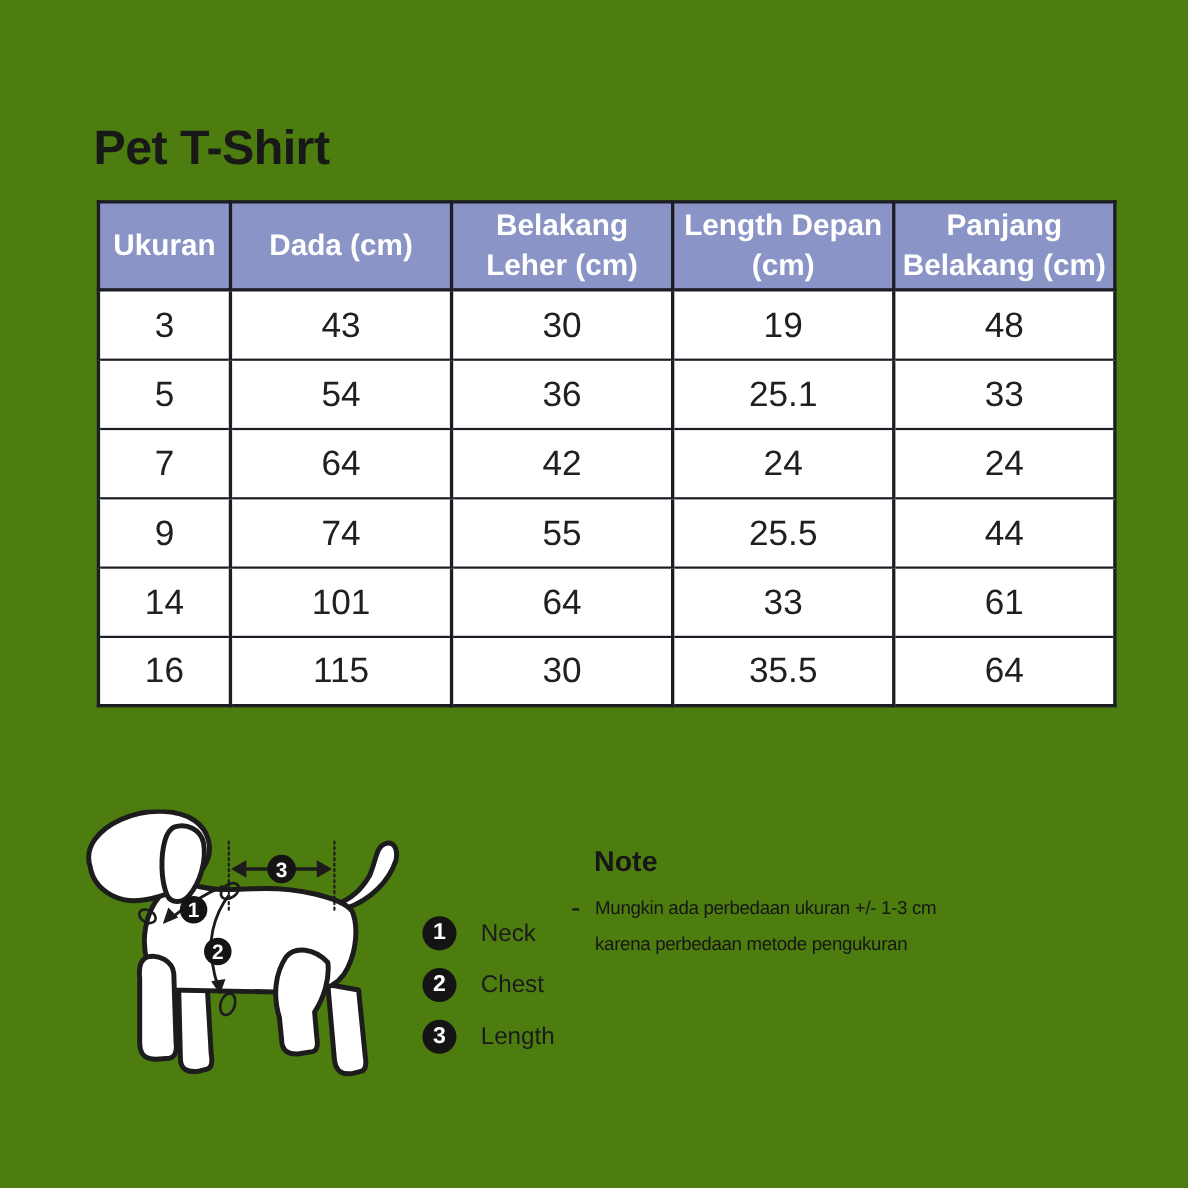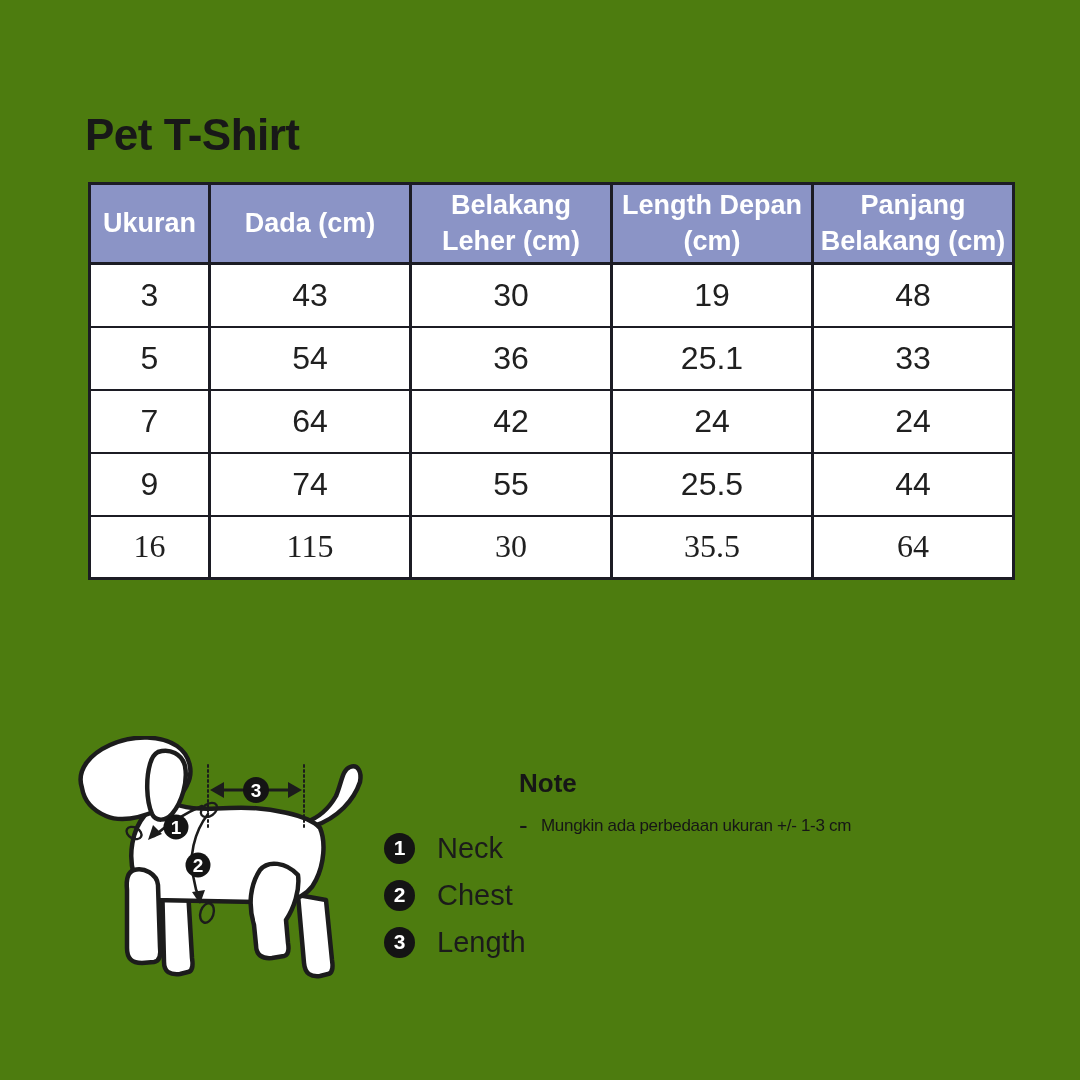--- a/index.html
+++ b/index.html
@@ -26,37 +26,37 @@
     background:var(--header-bg);color:var(--header-text);
     font-size:27px;font-weight:700;line-height:1.3;
     height:80px;text-align:center;vertical-align:middle;
     border:3px solid var(--border);white-space:pre-line;padding:0 4px;
   }
   .size-table td{
     height:63px;font-size:32px;text-align:center;vertical-align:middle;
     border:2px solid var(--border);border-left-width:3px;border-right-width:3px;
     color:#202020;background:#ffffff;padding:0;
   }
-  .size-table tr:last-child td{border-bottom-width:3px;font-family:Liberation Serif, serif;}
+  .size-table tr:last-child td{border-bottom-width:3px;}
   .size-table col.c-size{width:120px;}
   .size-table col.c-val{width:201px;}
 
   .dog-figure{position:absolute;left:68px;top:736px;width:312px;height:266px;}
 
   .legend{position:absolute;left:384px;top:832px;}
   .legend-item{display:flex;align-items:center;margin-bottom:15px;height:32px;}
   .legend-badge{
     width:31px;height:31px;border-radius:50%;background:#141414;color:#ffffff;
     display:flex;align-items:center;justify-content:center;
     font-size:21px;font-weight:700;flex:0 0 31px;
   }
-  .legend-label{margin-left:22px;font-size:29px;color:#1b1b1b;white-space:nowrap;}
+  .legend-label{margin-left:22px;font-size:22px;color:#1b1b1b;white-space:nowrap;}
 
   .note{position:absolute;left:519px;top:768px;width:520px;}
-  .note-title{font-size:26px;font-weight:700;color:#161616;}
+  .note-title{font-size:26px;font-weight:700;color:#161616;margin-left:21px;}
   .note-item{display:flex;margin-top:10px;}
   .note-dash{font-size:26px;line-height:33px;flex:0 0 22px;color:#161616;}
   .note-lines{font-size:17px;line-height:33px;letter-spacing:-0.3px;color:#161616;}
 </style>
 </head>
 <body>
 
 <div class="canvas">
 
   <div class="page-title">Pet T-Shirt</div>
@@ -104,20 +104,27 @@
           <td>24</td>
         </tr>
         <tr>
           <td>9</td>
           <td>74</td>
           <td>55</td>
           <td>25.5</td>
           <td>44</td>
         </tr>
         <tr>
+          <td>14</td>
+          <td>101</td>
+          <td>64</td>
+          <td>33</td>
+          <td>61</td>
+        </tr>
+        <tr>
           <td>16</td>
           <td>115</td>
           <td>30</td>
           <td>35.5</td>
           <td>64</td>
         </tr>
       </tbody>
   </table>
 
   <svg class="dog-figure" viewBox="0 0 312 266" xmlns="http://www.w3.org/2000/svg">
@@ -177,17 +184,18 @@
         <span class="legend-label">Length</span>
       </div>
     </div>
 
   <div class="note">
     <div class="note-title">Note</div>
     <div class="note-item">
       <div class="note-dash">-</div>
       <div class="note-lines">
         <div>Mungkin ada perbedaan ukuran +/- 1-3 cm</div>
+        <div>karena perbedaan metode pengukuran</div>
       </div>
     </div>
   </div>
 
 </div>
 
 </body></html>

